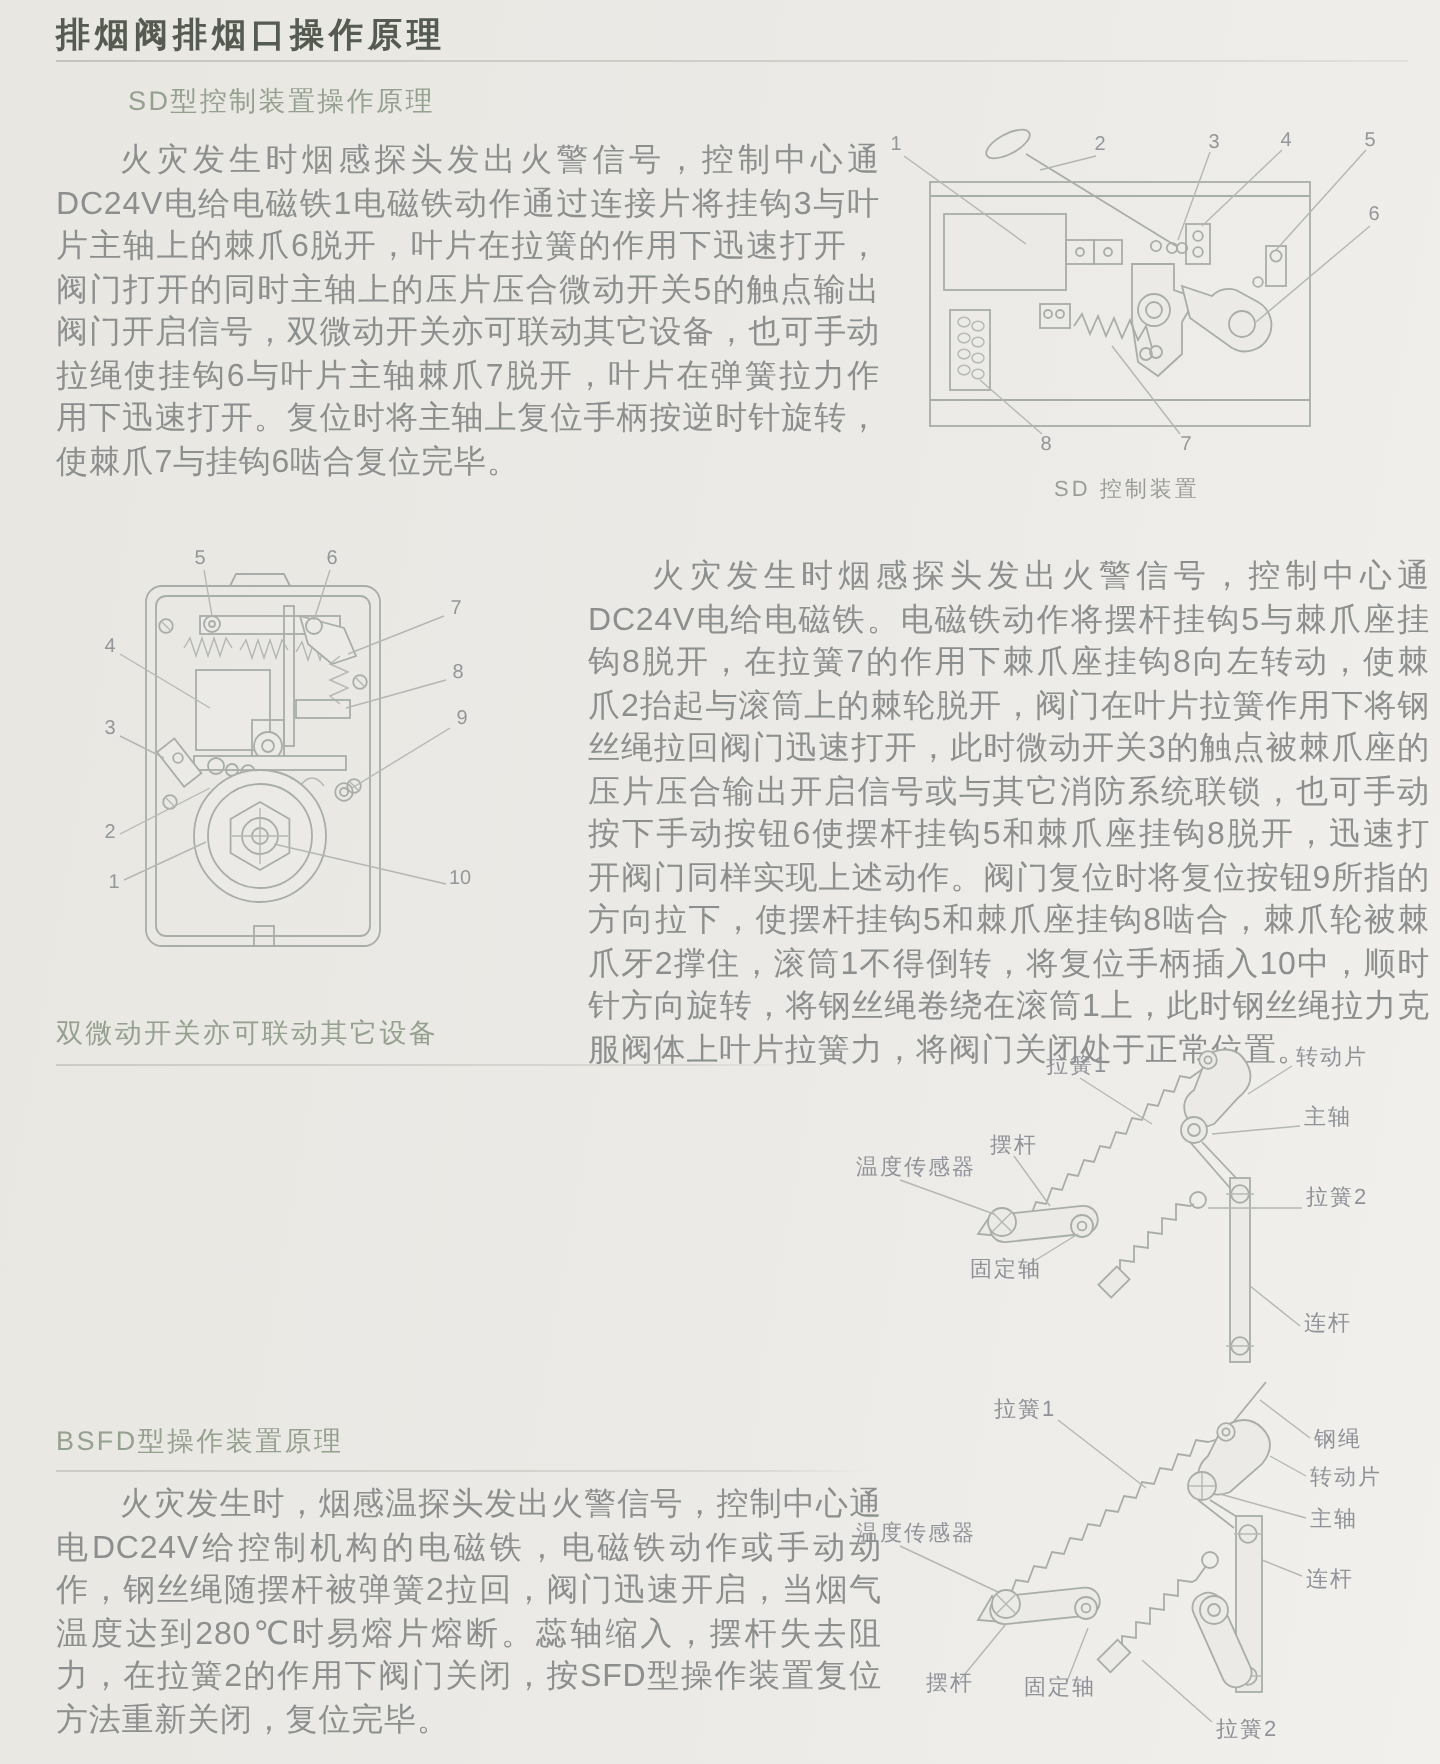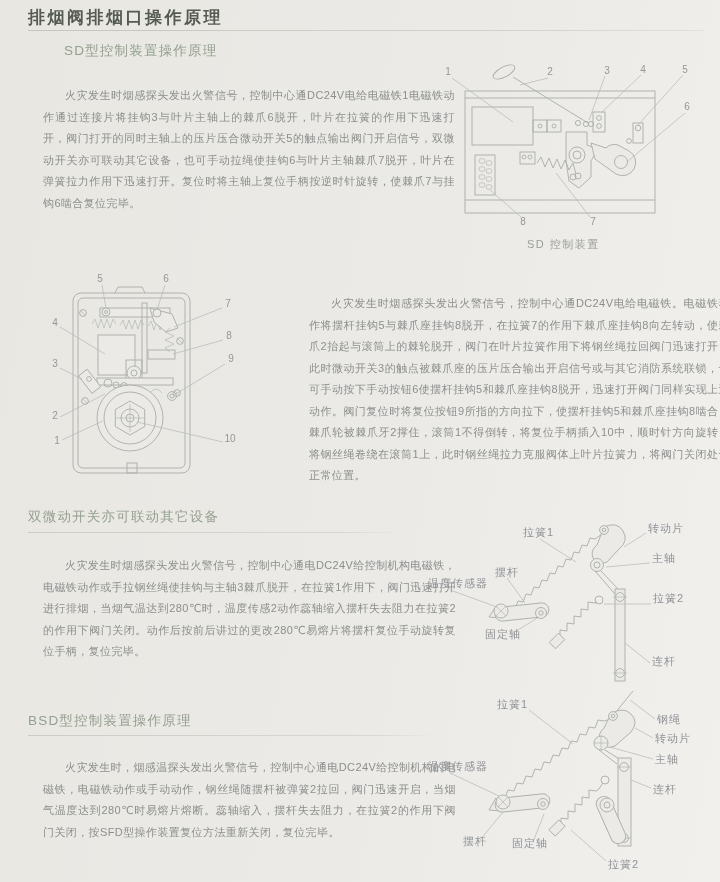--- a/index.html
+++ b/index.html
@@ -6,22 +6,22 @@
   body{width:720px;height:882px;overflow:hidden;
        font-family:"Liberation Sans","DejaVu Sans",sans-serif;}
   #page{position:relative;width:720px;height:882px;
         background:linear-gradient(100deg,#e8e7e2 0%,#ebeae6 55%,#f1f0ec 100%);}
   .abs{position:absolute;}
   .title{font-family:Liberation Mono, monospace;
          font-size:17px;font-weight:700;color:#555b51;letter-spacing:2.5px;}
   .rule{height:1px;background:linear-gradient(90deg,#c5c5c0,#d6d6d1 80%,#e2e1dc);}
   .heading{font-size:13.5px;color:#95a08f;letter-spacing:1.2px;}
   .h-rule{height:1px;background:linear-gradient(90deg,#ccccc6,#d8d8d2 85%,rgba(216,216,210,0));}
-  .para{font-size:11px;line-height:21.5px;color:#8c8f8e;text-align:justify;
-        text-indent:2em;letter-spacing:0.4px;margin:15px;}
+  .para{font-size:16px;line-height:21.5px;color:#8c8f8e;text-align:justify;
+        text-indent:2em;letter-spacing:0.4px;margin:0;}
   .caption{font-size:11px;color:#9a9c99;letter-spacing:1.5px;}
   svg{overflow:visible;}
   .ln{stroke:#a9ada9;stroke-width:0.9;fill:none;}
   .lnf{stroke:#a9ada9;stroke-width:0.9;fill:#ebeae6;}
   .thin{stroke:#b4b7b3;stroke-width:0.7;fill:none;}
   .num{font-size:10px;fill:#94979a;}
   .lbl{font-size:11px;fill:#8f9298;letter-spacing:1px;}
 </style>
 </head>
 <body>
@@ -209,21 +209,20 @@
       <text class="num" x="136" y="16">6</text>
       <text class="num" x="198" y="41">7</text>
       <text class="num" x="199" y="73">8</text>
       <text class="num" x="201" y="96">9</text>
       <text class="num" x="200" y="176">10</text>
     </g>
   </svg>
 
   <div class="abs heading" style="left:28px;top:508px;">双微动开关亦可联动其它设备</div>
   <div class="abs h-rule" style="left:28px;top:532px;width:375px;"></div>
-  <p class="abs para" style="left:28px;top:540px;width:413px;">火灾发生时烟感探头发出火警信号，控制中心通电DC24V给控制机构电磁铁，电磁铁动作或手拉钢丝绳使挂钩与主轴3棘爪脱开，在拉簧1作用下，阀门迅速打开进行排烟，当烟气温达到280℃时，温度传感2动作蕊轴缩入摆杆失去阻力在拉簧2的作用下阀门关闭。动作后按前后讲过的更改280℃易熔片将摆杆复位手动旋转复位手柄，复位完毕。</p>
 
   <svg class="abs" style="left:425px;top:505px;" width="295" height="195" viewBox="0 0 295 195">
     <g>
 
       <path class="ln" d="M86,106 L90,104 l3,-8 l5,1 l3,-8 l5,1 l3,-8 l5,1 l3,-8 l5,1 l3,-8 l5,1 l3,-8 l5,1 l3,-8 l5,1 l3,-8 l5,1 l3,-8 l5,1 l3,-8 l5,1 L177,29"></path>
 
       <path class="lnf" d="M179,22 Q192,16 198,26 Q204,36 194,44 L182,57 Q173,61 168,53 Q165,45 172,40 Z"></path>
       <circle class="lnf" cx="179" cy="25" r="4.4"></circle>
         <circle class="ln" cx="179" cy="25" r="1.8"></circle>
       <circle class="lnf" cx="172" cy="60" r="6.5"></circle>
@@ -270,21 +269,21 @@
       <text class="lbl" x="223" y="27">转动片</text>
       <text class="lbl" x="227" y="57">主轴</text>
       <text class="lbl" x="70" y="71">摆杆</text>
       <text class="lbl" x="3" y="82">温度传感器</text>
       <text class="lbl" x="60" y="133">固定轴</text>
       <text class="lbl" x="228" y="97">拉簧2</text>
       <text class="lbl" x="227" y="160">连杆</text>
     </g>
   </svg>
 
-  <div class="abs heading" style="left:28px;top:712px;">BSD型控制装置操作原理</div>
+  <div class="abs heading" style="left:28px;top:712px;">BSFD型操作装置原理</div>
   <div class="abs h-rule" style="left:28px;top:735px;width:407px;"></div>
   <p class="abs para" style="left:28px;top:742px;width:413px;">火灾发生时，烟感温探头发出火警信号，控制中心通电DC24V给控制机构的电磁铁，电磁铁动作或手动动作，钢丝绳随摆杆被弹簧2拉回，阀门迅速开启，当烟气温度达到280℃时易熔片熔断。蕊轴缩入，摆杆失去阻力，在拉簧2的作用下阀门关闭，按SFD型操作装置复位方法重新关闭，复位完毕。</p>
 
   <svg class="abs" style="left:425px;top:690px;" width="295" height="192" viewBox="0 0 295 192">
     <g>
 
       <line class="ln" x1="208" y1="1" x2="186" y2="28"></line>
 
       <path class="ln" d="M77,110 L80,108 l3,-8 l6,1 l3,-8 l6,1 l3,-8 l6,1 l3,-8 l6,1 l3,-8 l6,1 l3,-8 l6,1 l3,-8 l6,1 l3,-8 l6,1 l3,-8 l6,1 l3,-8 l6,1 l3,-8 l6,1 L186,29"></path>
 

